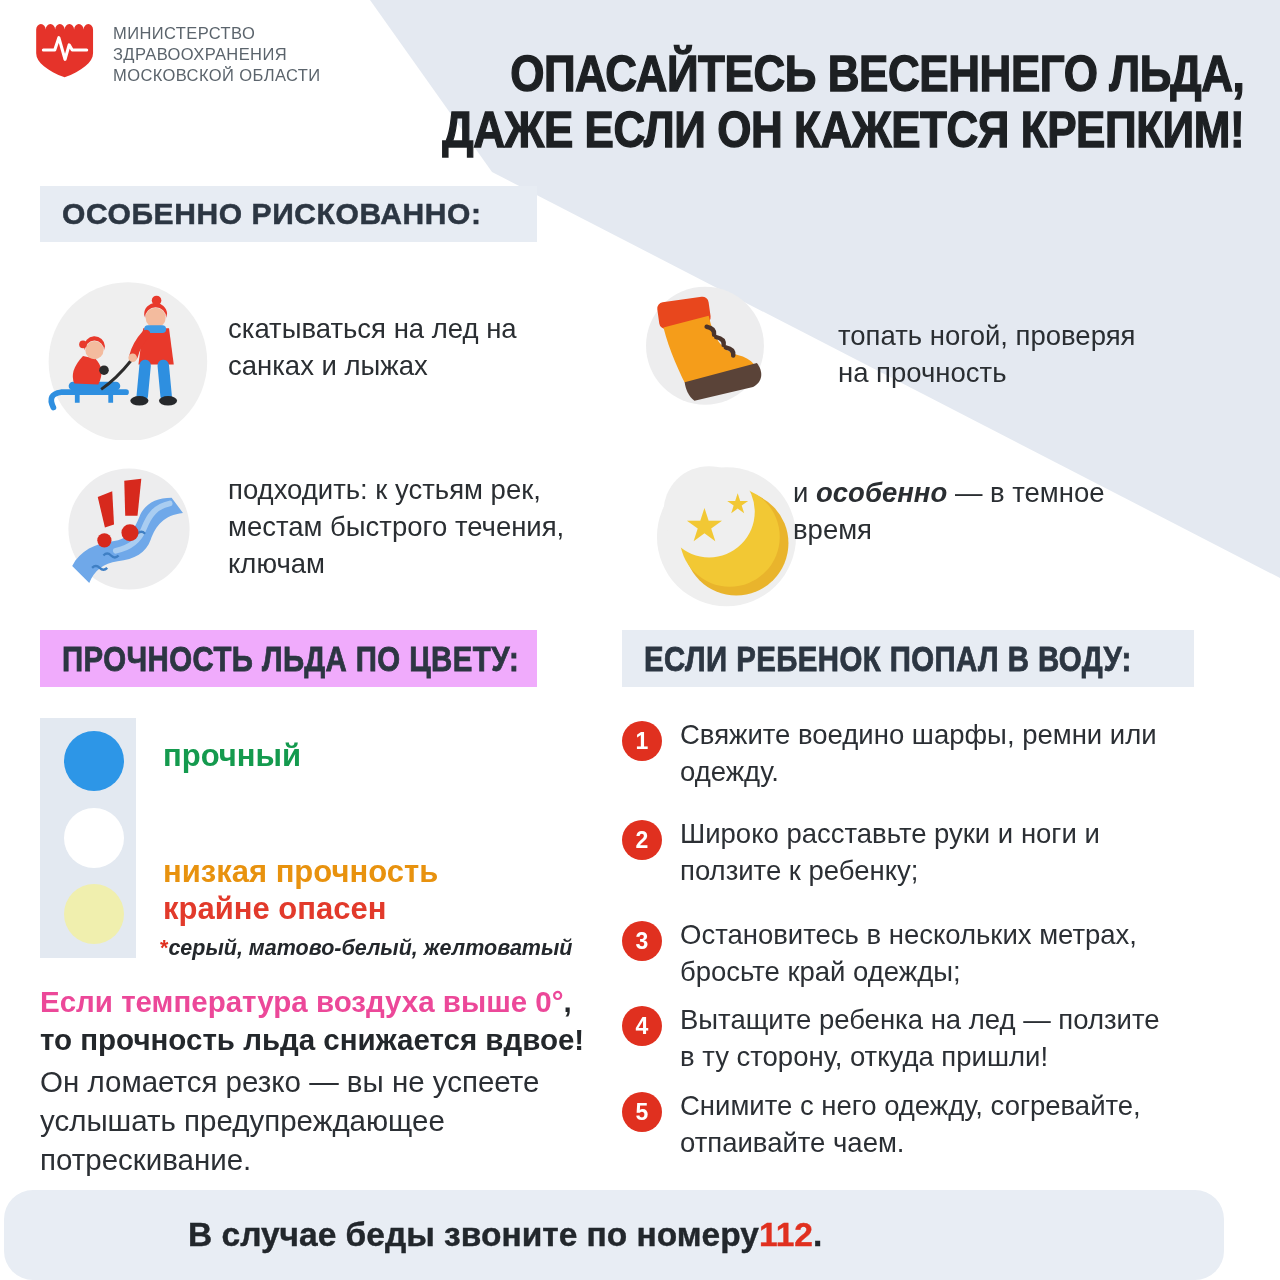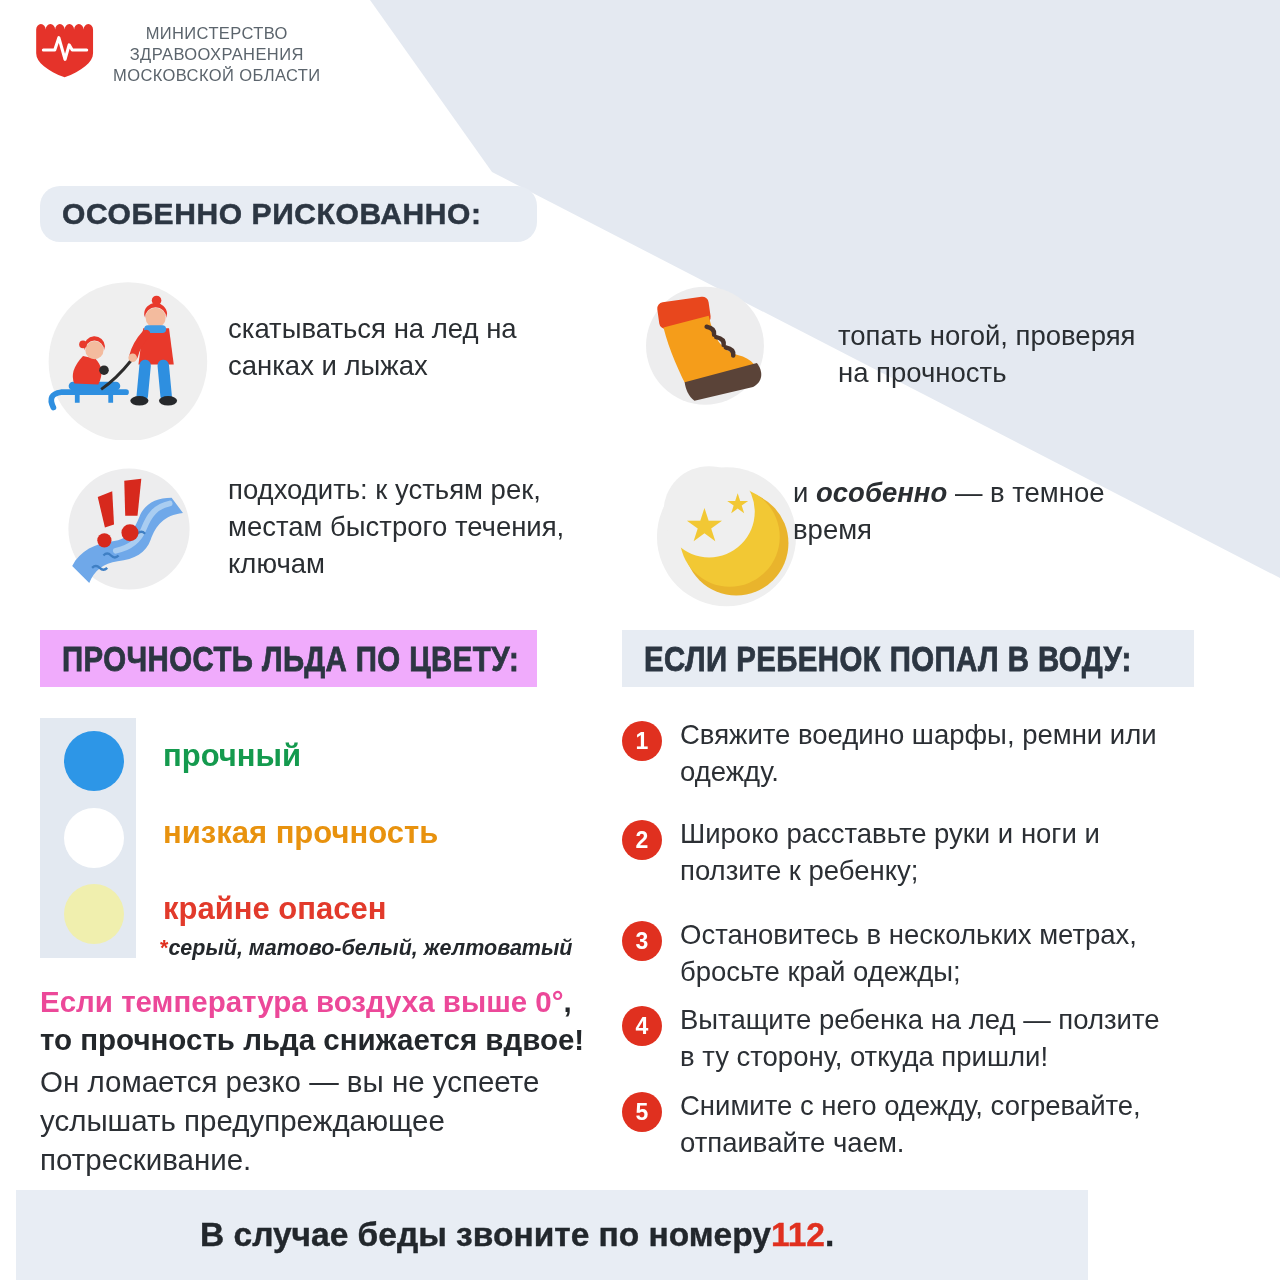--- a/index.html
+++ b/index.html
@@ -3,57 +3,57 @@
 <meta charset="utf-8">
 <style>
   html,body{margin:0;padding:0;background:#fff;}
   .page{
     position:relative;width:1280px;height:1280px;overflow:hidden;background:#fff;
     font-family:"Liberation Sans", sans-serif;color:#2a2e32;
   }
   .wedge{position:absolute;inset:0;clip-path:polygon(370px 0px,1280px 0px,1280px 578px,492px 172px);}
   
   .logo{position:absolute;left:30px;top:16px;display:flex;gap:15px;align-items:flex-start;}
-  .logo-text{font-size:16.5px;line-height:1.26;letter-spacing:.4px;color:#5b646c;padding-top:7px;text-align:center;}
+  .logo-text{font-size:16.5px;line-height:1.26;letter-spacing:.4px;color:#5b646c;padding-top:7px;}
   
   .title{position:absolute;right:36px;top:46px;margin:0;text-align:right;font-size:50px;line-height:56px;
     font-weight:700;color:#1d2023;letter-spacing:-.5px;-webkit-text-stroke:1.3px #1d2023;}
   .cond-r{display:inline-block;transform:scaleX(.88);transform-origin:100% 50%;white-space:nowrap;}
   .cond-l{display:inline-block;transform:scaleX(.84);transform-origin:0 50%;white-space:nowrap;letter-spacing:.5px;}
   
   .bar{position:absolute;display:flex;align-items:center;box-sizing:border-box;padding-left:22px;color:#2c3642;font-weight:700;}
-  .bar-risk{left:40px;top:186px;width:497px;height:56px;font-size:30px;letter-spacing:.6px;border-radius:20px;-webkit-text-stroke:.5px #2c3642;}
+  .bar-risk{left:40px;top:186px;width:497px;height:56px;font-size:30px;letter-spacing:.6px;-webkit-text-stroke:.5px #2c3642;}
   .bar-ice{left:40px;top:630px;width:497px;height:57px;font-size:35px;-webkit-text-stroke:.8px #2c3642;}
   .bar-rescue{left:622px;top:630px;width:572px;height:57px;font-size:35px;-webkit-text-stroke:.8px #2c3642;}
   
   .icon-circle{position:absolute;}
   .risk-text{position:absolute;margin:0;font-size:27.5px;line-height:1.34;color:#2a2e32;}
   .rt1{left:228px;top:311px;width:340px;}
   .rt2{left:838px;top:318px;width:335px;}
   .rt3{left:228px;top:472px;width:400px;}
   .rt4{left:793px;top:475px;width:350px;}
   
   .legend-panel{position:absolute;left:40px;top:718px;width:96px;height:240px;}
   .swatch{position:absolute;left:64px;width:60px;height:60px;border-radius:50%;}
   .sw0{top:731px;} .sw1{top:808px;} .sw2{top:884px;}
   .lvl-label{position:absolute;left:163px;font-size:31px;font-weight:700;}
-  .ll0{top:738px;} .ll1{top:815px;text-align:center;} .ll2{top:891px;text-align:right;}
+  .ll0{top:738px;} .ll1{top:854px;text-align:center;} .ll2{top:891px;text-align:right;}
   .footnote{position:absolute;left:160px;top:936px;font-size:21.5px;font-style:italic;font-weight:600;color:#23272b;}
   .footnote .star{color:#e0301f;font-style:normal;}
   .warning{position:absolute;left:40px;top:983px;width:580px;font-size:29.5px;font-weight:700;line-height:1.3;color:#23272b;}
   .warning .hot{color:#ec4899;}
   .para{position:absolute;left:40px;top:1062px;width:560px;font-size:29.5px;line-height:1.33;color:#2b2f34;margin:0;}
   
   .step{position:absolute;left:622px;display:flex;align-items:flex-start;}
   .step-num{flex:0 0 40px;width:40px;height:40px;border-radius:50%;margin-top:4px;
     display:flex;align-items:center;justify-content:center;color:#fff;font-weight:700;font-size:23px;}
   .step-text{margin:0 0 0 18px;width:490px;font-size:27.5px;line-height:1.33;color:#2b2f34;}
   .s0{top:717px;} .s1{top:816px;} .s2{top:917px;} .s3{top:1002px;} .s4{top:1088px;}
   
-  .footer{position:absolute;left:16px;top:1190px;width:1072px;height:90px;}
+  .footer{position:absolute;left:4px;top:1190px;width:1220px;height:90px;border-radius:29px;}
   .footer-text{position:absolute;left:184px;top:0;height:90px;display:flex;align-items:center;
     font-size:33.5px;font-weight:700;color:#22272c;-webkit-text-stroke:.4px #22272c;}
   .footer-text .num{color:#e0301f;-webkit-text-stroke:.4px #e0301f;}
   b.semib{font-weight:400;}
   .em-bi{font-weight:700;font-style:italic;}
 </style>
 </head>
 <body>
 
 <div class="page">
@@ -65,20 +65,24 @@
       <path d="M6,13 a4.6,5.2 0 0 1 9.2,0 a4.6,5.2 0 0 1 9.2,0 a4.6,5.2 0 0 1 9.2,0 a4.6,5.2 0 0 1 9.2,0 a4.6,5.2 0 0 1 9.2,0 a4.6,5.2 0 0 1 9.2,0 L61.2,36 C61.2,45 50,53 33.6,59.5 C17,53 6,45 6,36 Z" fill="#E5332A"></path>
       <path d="M13,33 h11 l4,-12 l6,21 l4,-14 l3,5 h14" stroke="#fff" stroke-width="3" fill="none" stroke-linejoin="round" stroke-linecap="round"></path>
     </svg>
     <div class="logo-text">
       <div>МИНИСТЕРСТВО</div>
       <div>ЗДРАВООХРАНЕНИЯ</div>
       <div>МОСКОВСКОЙ ОБЛАСТИ</div>
     </div>
   </header>
 
+  <h1 class="title">
+    <span class="cond-r">ОПАСАЙТЕСЬ ВЕСЕННЕГО ЛЬДА,</span><br>
+    <span class="cond-r">ДАЖЕ ЕСЛИ ОН КАЖЕТСЯ КРЕПКИМ!</span>
+  </h1>
 
   <div class="bar bar-risk" style="background-color: rgb(231, 236, 243);">
     <span>ОСОБЕННО РИСКОВАННО:</span>
   </div>
 
   <div class="icon-circle" style="left:40px;top:268px;">
     <svg width="172" height="172" viewBox="0 0 180 180" aria-hidden="true">
       <circle cx="92" cy="98" r="83" fill="#EFEFEF"></circle>
       <path d="M14,146 q-7,-14 8,-16 h68" stroke="#2E8FE0" stroke-width="6" fill="none" stroke-linecap="round"></path>
       <rect x="30" y="119" width="54" height="9" rx="4.5" fill="#2E8FE0"></rect>

